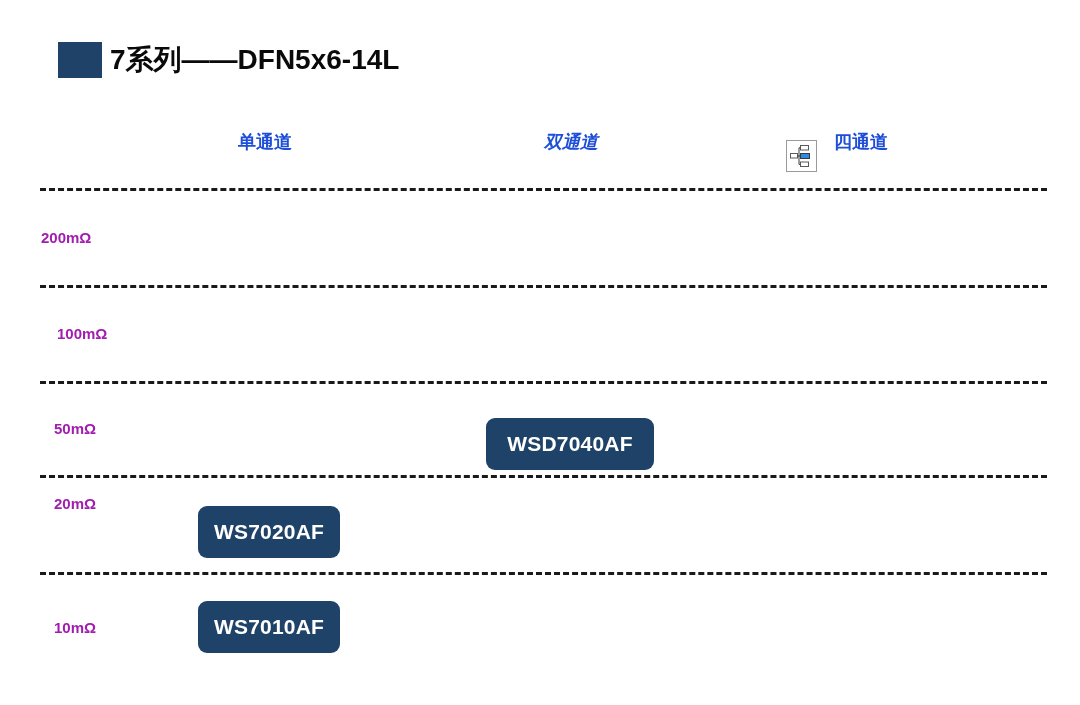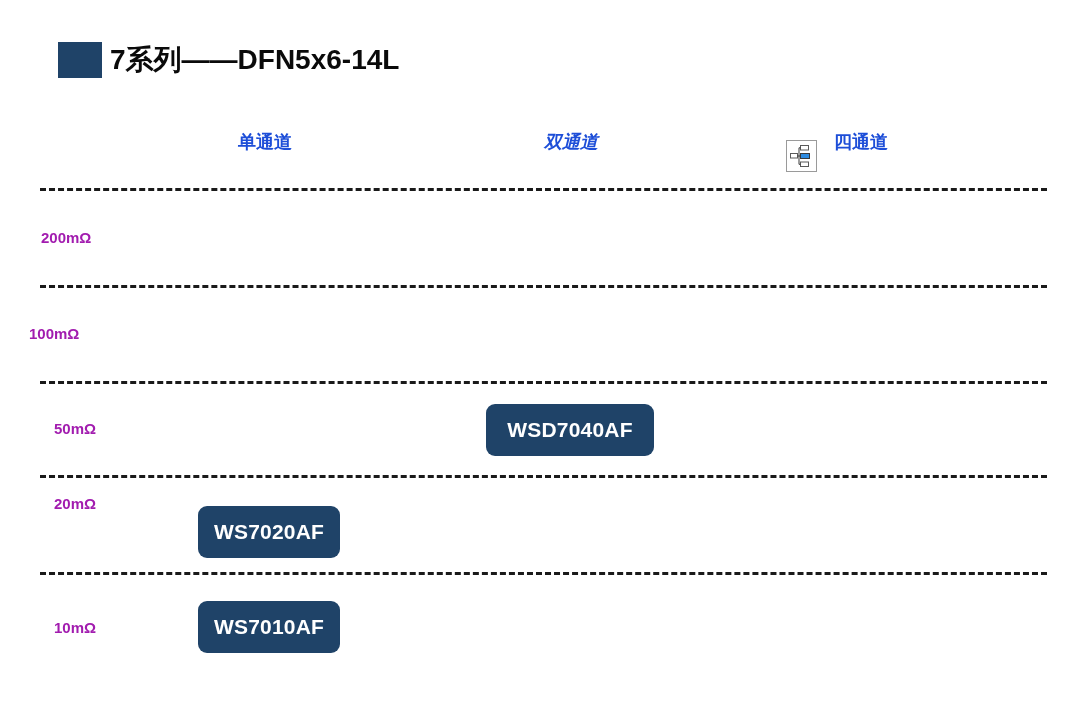--- a/index.html
+++ b/index.html
@@ -132,22 +132,22 @@
 
   <div class="col-header c3">四通道</div>
 
   <div class="hrule" style="top:188px"></div>
   <div class="hrule" style="top:285px"></div>
   <div class="hrule" style="top:381px"></div>
   <div class="hrule" style="top:475px"></div>
   <div class="hrule" style="top:572px"></div>
 
   <div class="row-label" style="left:41px; top:230px">200mΩ</div>
-  <div class="row-label" style="left:29px; top:326px">100mΩ</div>
+  <div class="row-label" style="left:57px; top:326px">100mΩ</div>
   <div class="row-label" style="left:54px; top:421px">50mΩ</div>
   <div class="row-label" style="left:54px; top:496px">20mΩ</div>
   <div class="row-label" style="left:54px; top:620px">10mΩ</div>
 
-  <div class="chip dual" style="top:404px">WSD7040AF</div>
+  <div class="chip dual" style="top:418px">WSD7040AF</div>
   <div class="chip single" style="top:506px">WS7020AF</div>
   <div class="chip single" style="top:601px">WS7010AF</div>
 
 </div>
 
 </body></html>

